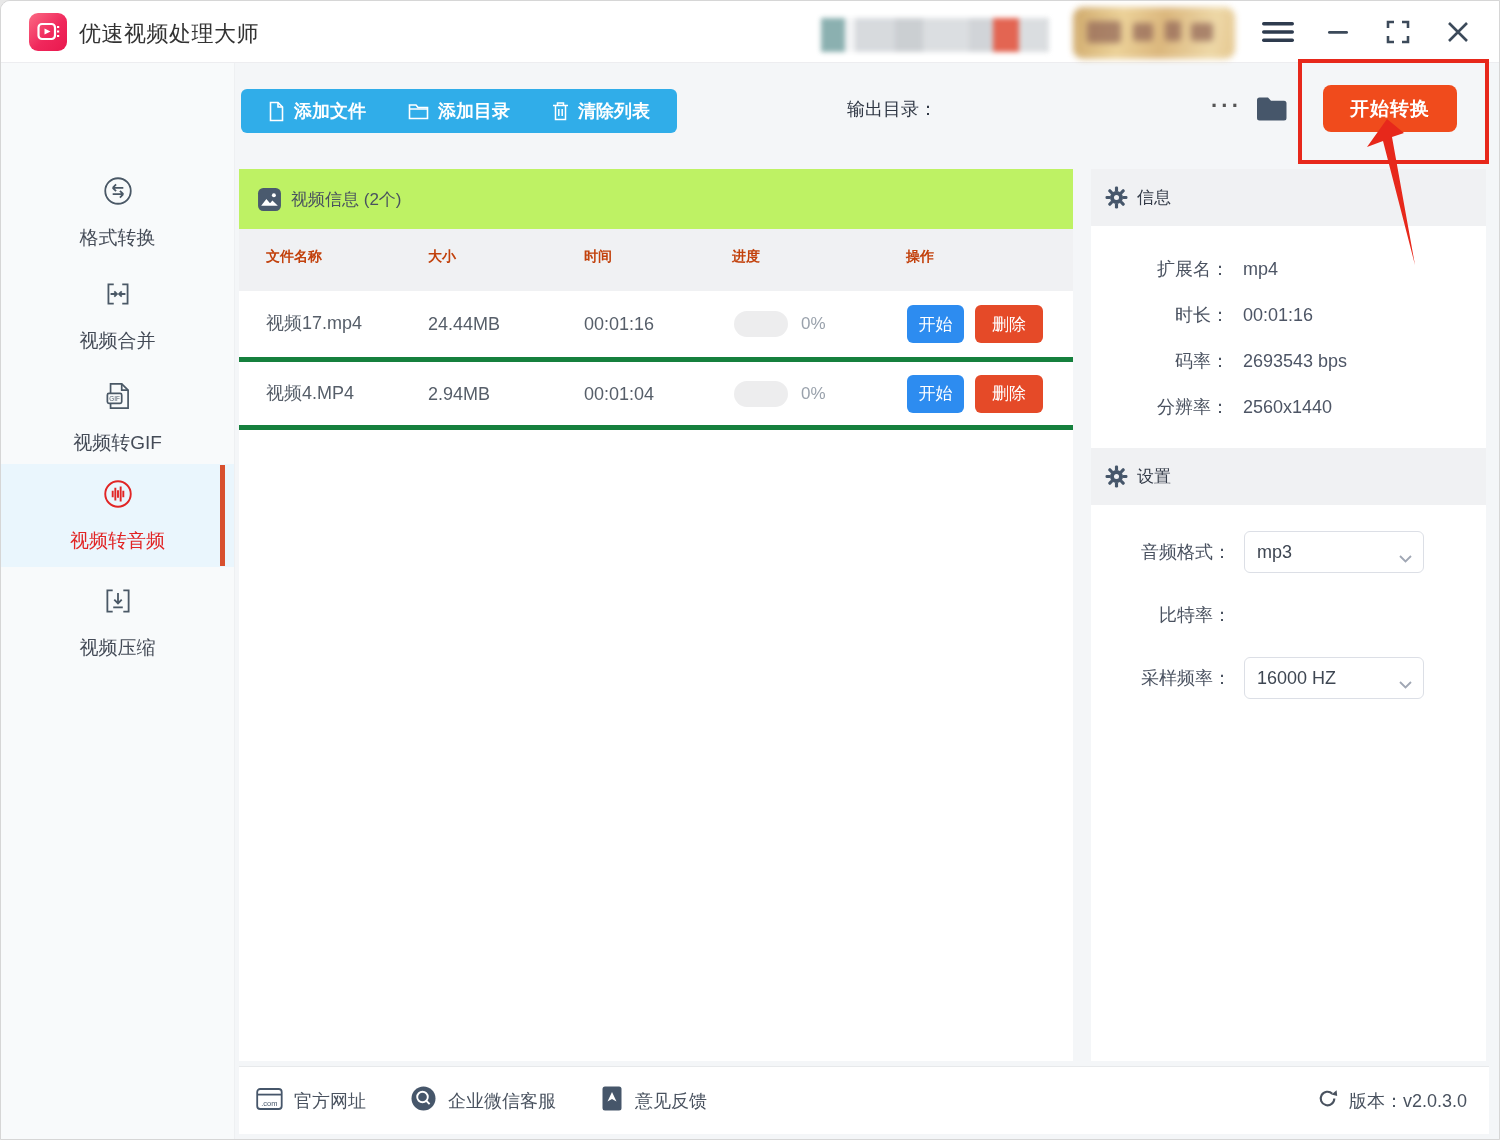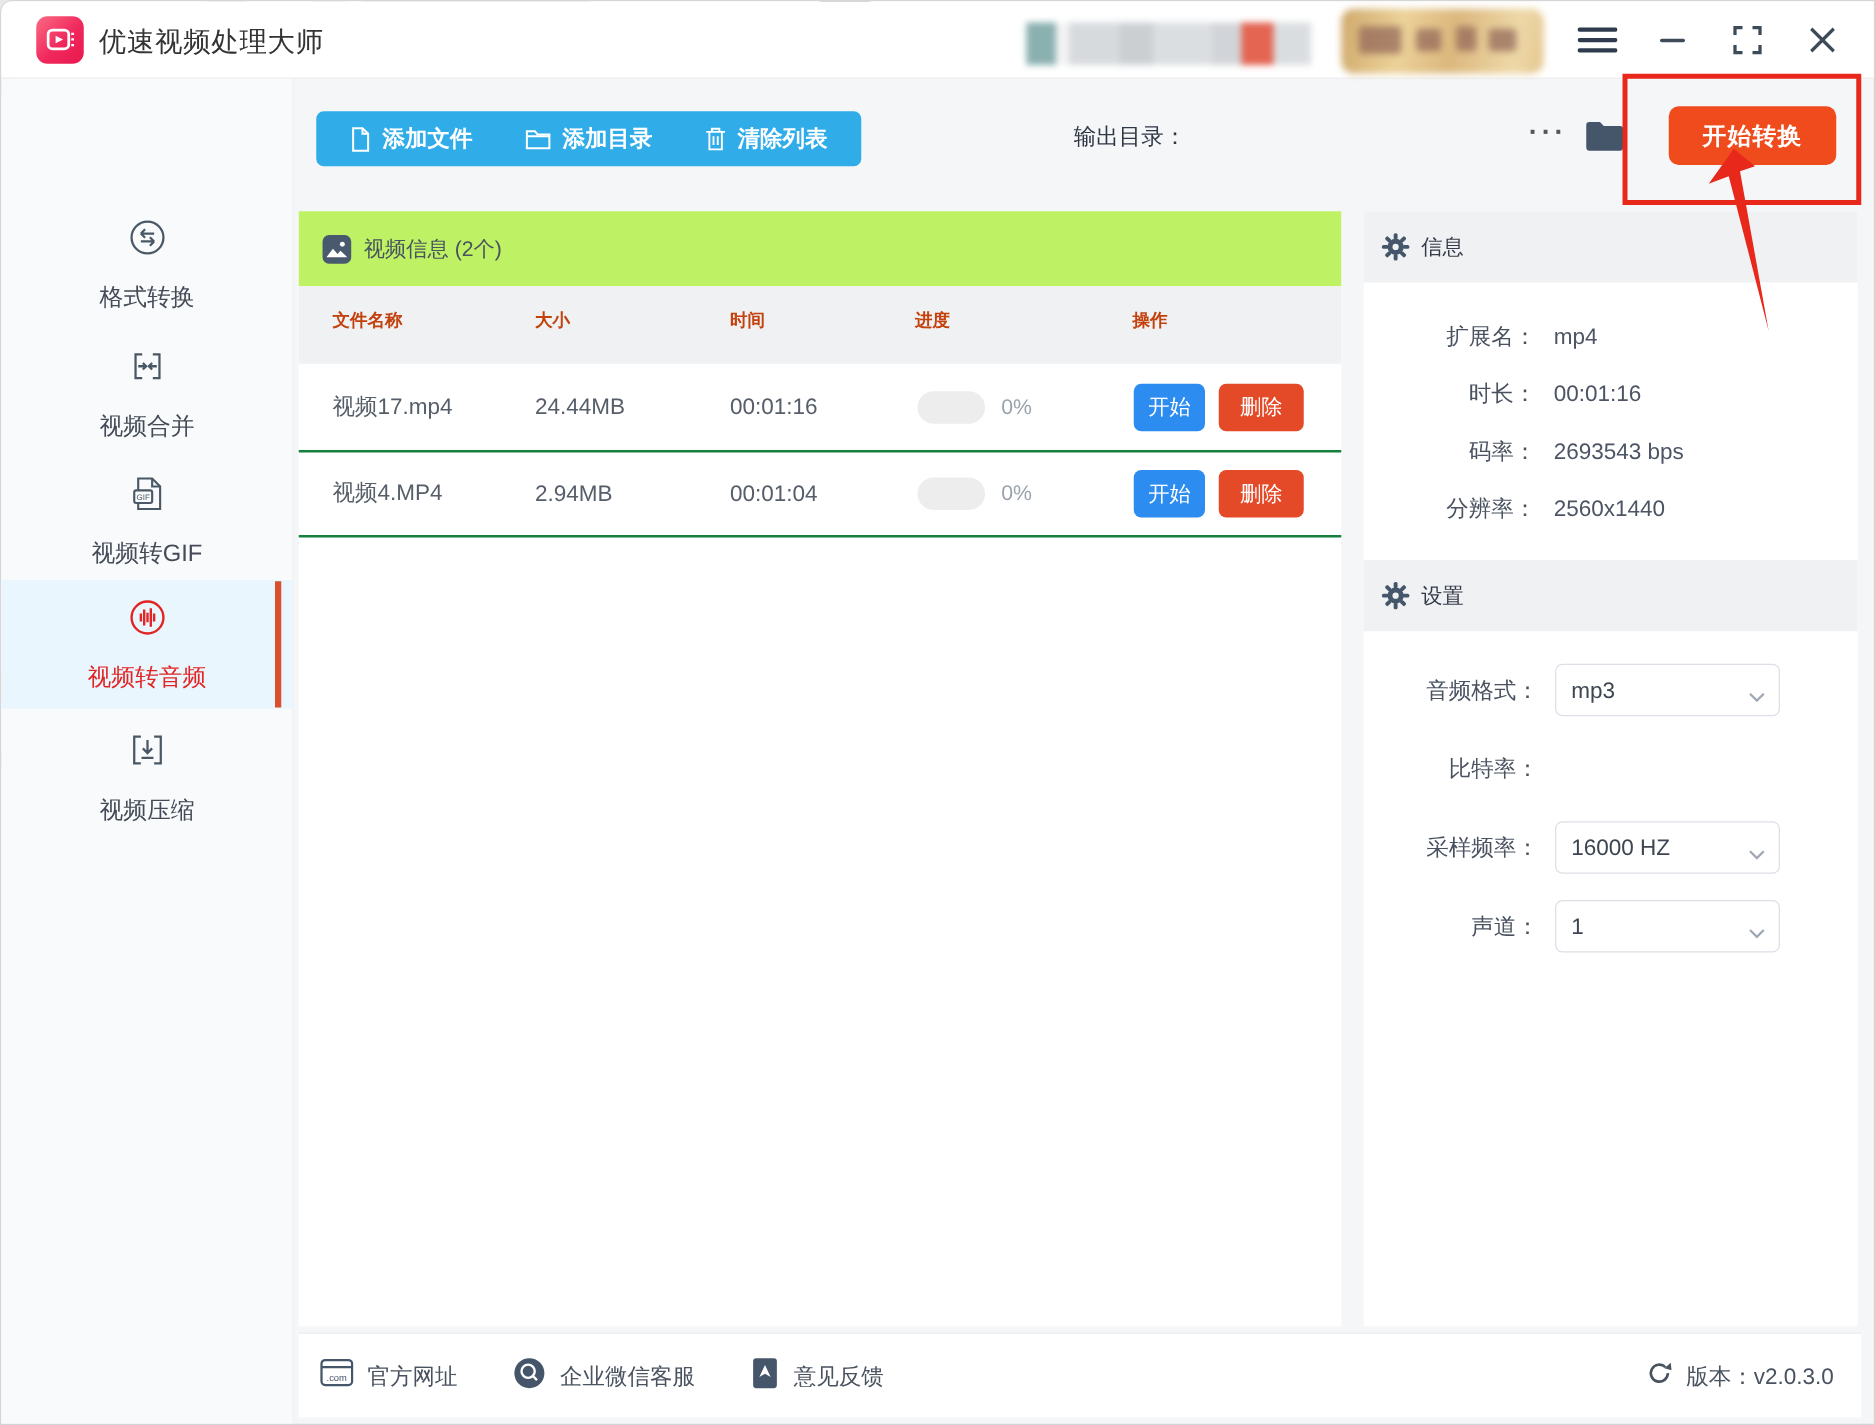--- a/index.html
+++ b/index.html
@@ -29,21 +29,21 @@
   .sidebar { position:absolute; left:0; top:62px; width:234px; bottom:0; background:#f8fafb;
              border-right:1px solid #eef0f2; z-index:2; }
   .nav-item { position:absolute; left:0; width:100%; display:flex; flex-direction:column;
               align-items:center; justify-content:center; gap:13px; cursor:pointer; }
   .nav-label { font-size:19px; color:#444b57; }
   .nav-item.active { background:#eaf6fd; }
   .nav-item.active .nav-label { color:#e12525; }
   .nav-item.active::after { content:""; position:absolute; right:9px; top:1px; bottom:1px; width:5px; background:#d8502e; }
 
   
-  .toolbar { position:absolute; left:12px; top:62px; width:1220px; height:106px; z-index:3; }
+  .toolbar { position:absolute; left:0; top:62px; width:1220px; height:106px; z-index:3; }
   .btn-group { position:absolute; left:240px; top:26px; height:44px; border-radius:6px;
                background:#30ade9; display:flex; align-items:center; padding:0 6px; }
   .tb-btn { display:flex; align-items:center; gap:9px; padding:0 21px; height:100%; background:transparent;
             border:none; color:#fff; font-size:18px; font-weight:bold; cursor:pointer; font-family:inherit; }
   .out-label { position:absolute; left:846px; top:34px; font-size:18px; color:#2f3744; }
   .out-input { position:absolute; left:962px; top:27px; width:240px; height:37px; border:1px solid #d8dbe0;
                border-radius:4px; background:#fff; padding:0 9px; font-size:16px; color:#444;
                font-family:inherit; }
   .dots { position:absolute; left:1210px; top:30px; font-size:22px; letter-spacing:3px; color:#555;
           cursor:pointer; font-weight:bold; }
@@ -58,21 +58,21 @@
   .anno-arrow { position:absolute; left:1358px; top:112px; z-index:10; pointer-events:none; }
 
   
   .table-card { position:absolute; left:238px; top:168px; width:834px; height:892px; background:#fff; z-index:2; }
   .card-head { position:absolute; left:0; top:0; width:100%; height:60px; background:#bef264; }
   .card-head-icon { position:absolute; left:18px; top:18px; }
   .card-head-title { position:absolute; left:52px; top:19px; font-size:17px; color:#49525f; }
   .col-row { position:absolute; left:0; top:60px; width:100%; height:62px; background:#f0f1f3; }
   .col-row span { position:absolute; top:19px; font-size:14px; font-weight:bold; color:#c2410c; }
   .c-name { left:27px; }  .c-size { left:189px; } .c-time { left:345px; } .c-prog { left:493px; } .c-op { left:667px; }
-  .t-row { position:absolute; left:0; width:100%; border-bottom:2px solid #15803d; }
+  .t-row { position:absolute; left:0; width:100%; border-bottom:5px solid #15803d; }
   .row1 { top:122px; height:71px; }
   .row2 { top:193px; height:68px; }
   .cell { position:absolute; font-size:18px; color:#565e69; top:50%; transform:translateY(-50%); }
   .cell.name { left:27px; width:122px; word-break:break-all; line-height:1.55; }
   .cell.size { left:189px; } .cell.time { left:345px; }
   .prog-pill { position:absolute; left:495px; top:50%; transform:translateY(-50%); width:54px; height:26px;
                border-radius:13px; background:#ededee; }
   .prog-pct { position:absolute; left:562px; top:50%; transform:translateY(-50%); font-size:17px; color:#9aa2ac; }
   .row-btn { position:absolute; top:50%; transform:translateY(-50%); height:38px; border:none; border-radius:6px;
              color:#fff; font-size:17px; cursor:pointer; font-family:inherit; }
@@ -382,31 +382,20 @@
       <span class="slabel">采样频率：</span>
       <div class="sel">
         <span class="sel-val">16000 HZ</span>
         <span class="sel-chev">
           <svg width="13" height="8" viewBox="0 0 13 8" fill="none">
               <polyline points="1,1 6.5,6.5 12,1" stroke="#a0a7b4" stroke-width="1.8"></polyline>
             </svg>
         </span>
       </div>
     </div>
-    <div class="set-row" style="top:551px;">
-      <span class="slabel">声道：</span>
-      <div class="sel">
-        <span class="sel-val">1</span>
-        <span class="sel-chev">
-          <svg width="13" height="8" viewBox="0 0 13 8" fill="none">
-              <polyline points="1,1 6.5,6.5 12,1" stroke="#a0a7b4" stroke-width="1.8"></polyline>
-            </svg>
-        </span>
-      </div>
-    </div>
   </aside>
 
   <footer class="app-footer">
     <div class="f-link">
       <span>
         <svg width="27" height="24" viewBox="0 0 27 24" fill="none">
           <rect x="1.2" y="2" width="24.5" height="20" rx="3" stroke="#46566a" stroke-width="1.8"></rect>
           <path d="M1.2 7.6 H25.7" stroke="#46566a" stroke-width="1.8"></path>
           <text x="13.4" y="18.5" font-size="7.5" text-anchor="middle" fill="#46566a" font-family="inherit">.com</text>
         </svg>

